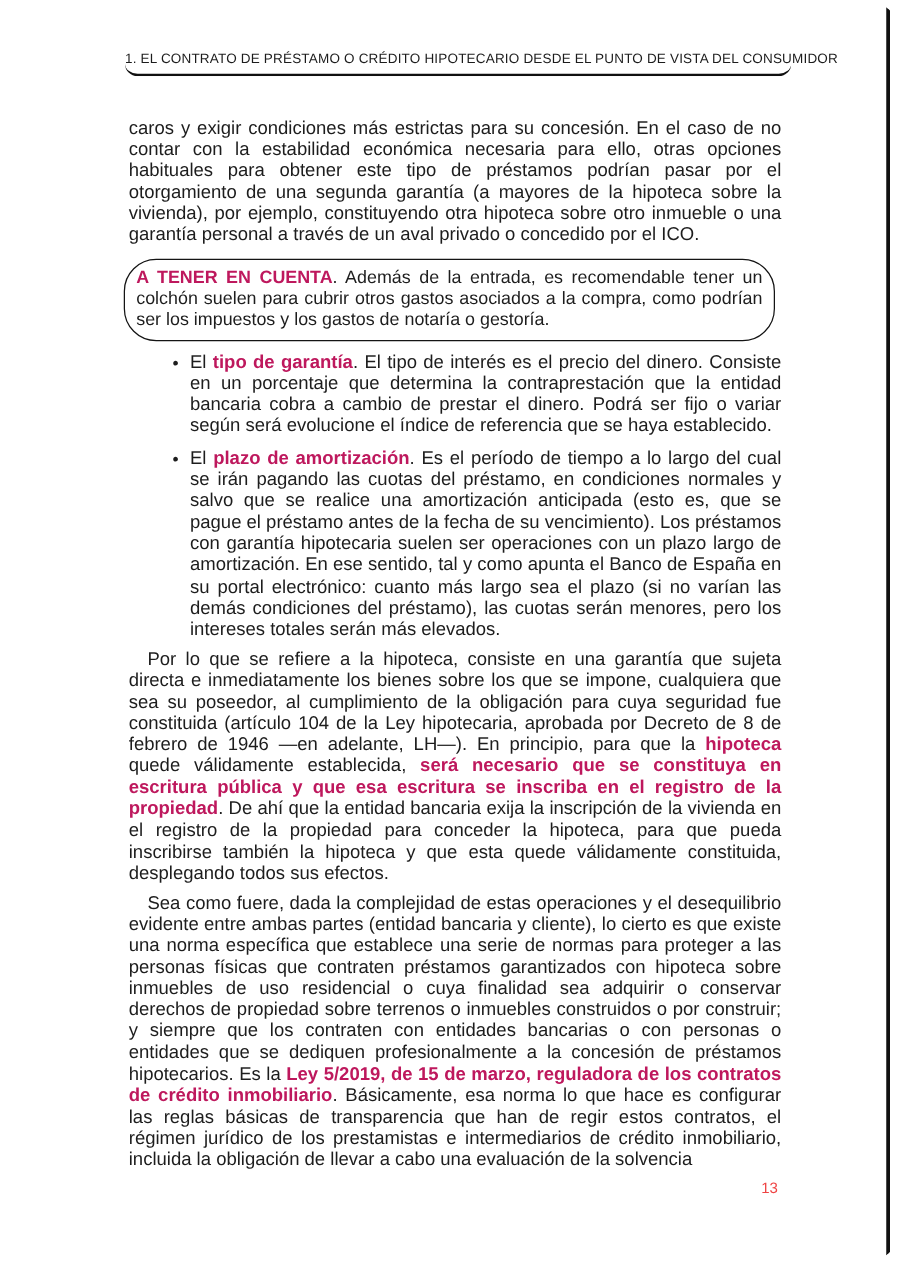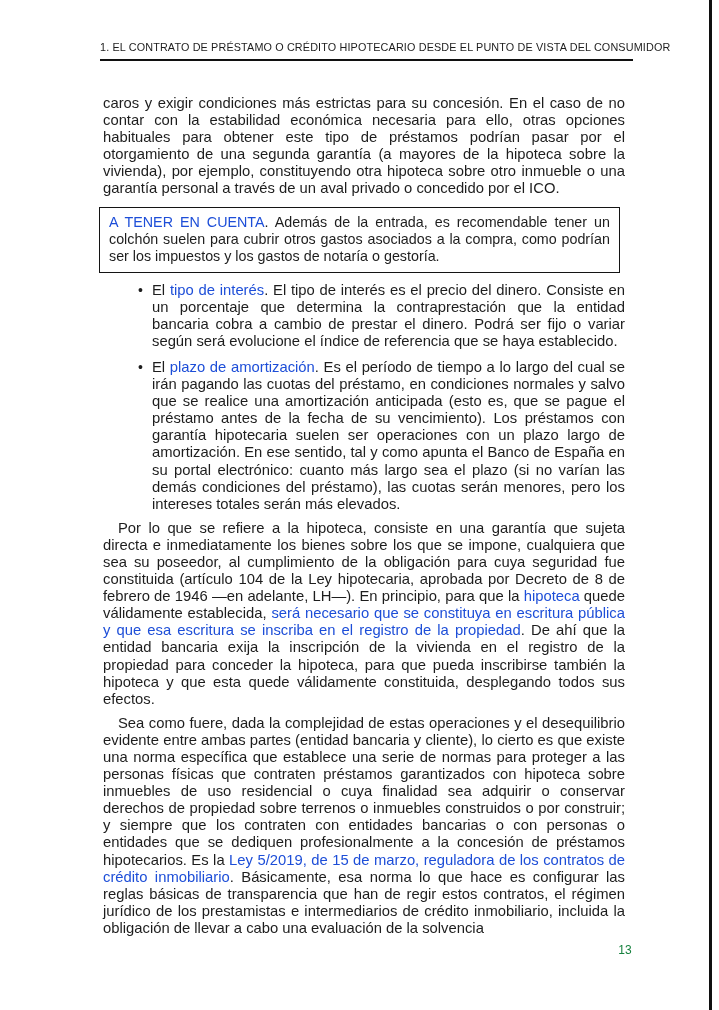--- a/index.html
+++ b/index.html
@@ -1,15 +1,15 @@
 <!DOCTYPE html>
 <html><head>
 <meta charset="utf-8">
 <style>
-  * { margin: 0; padding: 0; box-sizing: border-box; }
+  * { margin: 0; padding: 0; box-sizing: border-box; border-radius: 26px; }
   html, body { background: #ffffff; }
   .page {
     position: relative;
     width: 719px;
     height: 1010px;
     background: #ffffff;
     font-family: "Liberation Sans", "DejaVu Sans", sans-serif;
     color: #1d1d1d;
     overflow: hidden;
   }
@@ -64,29 +64,28 @@
     margin-top: 9px;
   }
   .bullet-list li .bullet-dot {
     position: absolute;
     left: 35px;
     top: 0;
     font-size: 14px;
   }
   .para { margin-top: 7px !important; }
   .indent { text-indent: 15px; }
-  b, .bold { font-weight: normal; color: #1d4ed8; }
+  b, .bold { font-weight: bold; color: #be185d; }
   .page-number {
     position: absolute;
     top: 943px;
     left: 609px;
     width: 32px;
-    text-align: center;
     font-size: 12px;
-    color: #15803d;
+    color: #ef4444;
   }
 </style>
 </head>
 <body>
 
 <div class="page">
 
   <div class="scan-edge"></div>
 
   <div class="running-header">1. EL CONTRATO DE PRÉSTAMO O CRÉDITO HIPOTECARIO DESDE EL PUNTO DE VISTA DEL CONSUMIDOR</div>
@@ -95,21 +94,21 @@
 
     <p>caros y exigir condiciones más estrictas para su concesión. En el caso de no contar con la estabilidad económica necesaria para ello, otras opciones habituales para obtener este tipo de préstamos podrían pasar por el otorgamiento de una segunda garantía (a mayores de la hipoteca sobre la vivienda), por ejemplo, constituyendo otra hipoteca sobre otro inmueble o una garantía personal a través de un aval privado o concedido por el ICO.</p>
 
     <div class="note-box">
       <b>A TENER EN CUENTA</b><span>. Además de la entrada, es recomendable tener un colchón suelen para cubrir otros gastos asociados a la compra, como podrían ser los impuestos y los gastos de notaría o gestoría.</span>
     </div>
 
     <ul class="bullet-list">
       <li>
         <span class="bullet-dot">•</span>
-        <span>El </span><b>tipo de interés</b><span>. El tipo de interés es el precio del dinero. Consiste en un porcentaje que determina la contraprestación que la entidad bancaria cobra a cambio de prestar el dinero. Podrá ser fijo o variar según será evolucione el índice de referencia que se haya establecido.</span>
+        <span>El </span><b>tipo de garantía</b><span>. El tipo de interés es el precio del dinero. Consiste en un porcentaje que determina la contraprestación que la entidad bancaria cobra a cambio de prestar el dinero. Podrá ser fijo o variar según será evolucione el índice de referencia que se haya establecido.</span>
       </li>
       <li>
         <span class="bullet-dot">•</span>
         <span>El </span><b>plazo de amortización</b><span>. Es el período de tiempo a lo largo del cual se irán pagando las cuotas del préstamo, en condiciones normales y salvo que se realice una amortización anticipada (esto es, que se pague el préstamo antes de la fecha de su vencimiento). Los préstamos con garantía hipotecaria suelen ser operaciones con un plazo largo de amortización. En ese sentido, tal y como apunta el Banco de España en su portal electrónico: cuanto más largo sea el plazo (si no varían las demás condiciones del préstamo), las cuotas serán menores, pero los intereses totales serán más elevados.</span>
       </li>
     </ul>
 
     <p class="para indent"><span>Por lo que se refiere a la hipoteca, consiste en una garantía que sujeta directa e inmediatamente los bienes sobre los que se impone, cualquiera que sea su poseedor, al cumplimiento de la obligación para cuya seguridad fue constituida (artículo 104 de la Ley hipotecaria, aprobada por Decreto de 8 de febrero de 1946 —en adelante, LH—). En principio, para que la </span><b>hipoteca</b><span> quede válidamente establecida, </span><b>será necesario que se constituya en escritura pública y que esa escritura se inscriba en el registro de la propiedad</b><span>. De ahí que la entidad bancaria exija la inscripción de la vivienda en el registro de la propiedad para conceder la hipoteca, para que pueda inscribirse también la hipoteca y que esta quede válidamente constituida, desplegando todos sus efectos.</span></p>
 
     <p class="para indent"><span>Sea como fuere, dada la complejidad de estas operaciones y el desequilibrio evidente entre ambas partes (entidad bancaria y cliente), lo cierto es que existe una norma específica que establece una serie de normas para proteger a las personas físicas que contraten préstamos garantizados con hipoteca sobre inmuebles de uso residencial o cuya finalidad sea adquirir o conservar derechos de propiedad sobre terrenos o inmuebles construidos o por construir; y siempre que los contraten con entidades bancarias o con personas o entidades que se dediquen profesionalmente a la concesión de préstamos hipotecarios. Es la </span><b>Ley 5/2019, de 15 de marzo, reguladora de los contratos de crédito inmobiliario</b><span>. Básicamente, esa norma lo que hace es configurar las reglas básicas de transparencia que han de regir estos contratos, el régimen jurídico de los prestamistas e intermediarios de crédito inmobiliario, incluida la obligación de llevar a cabo una evaluación de la solvencia</span></p>

